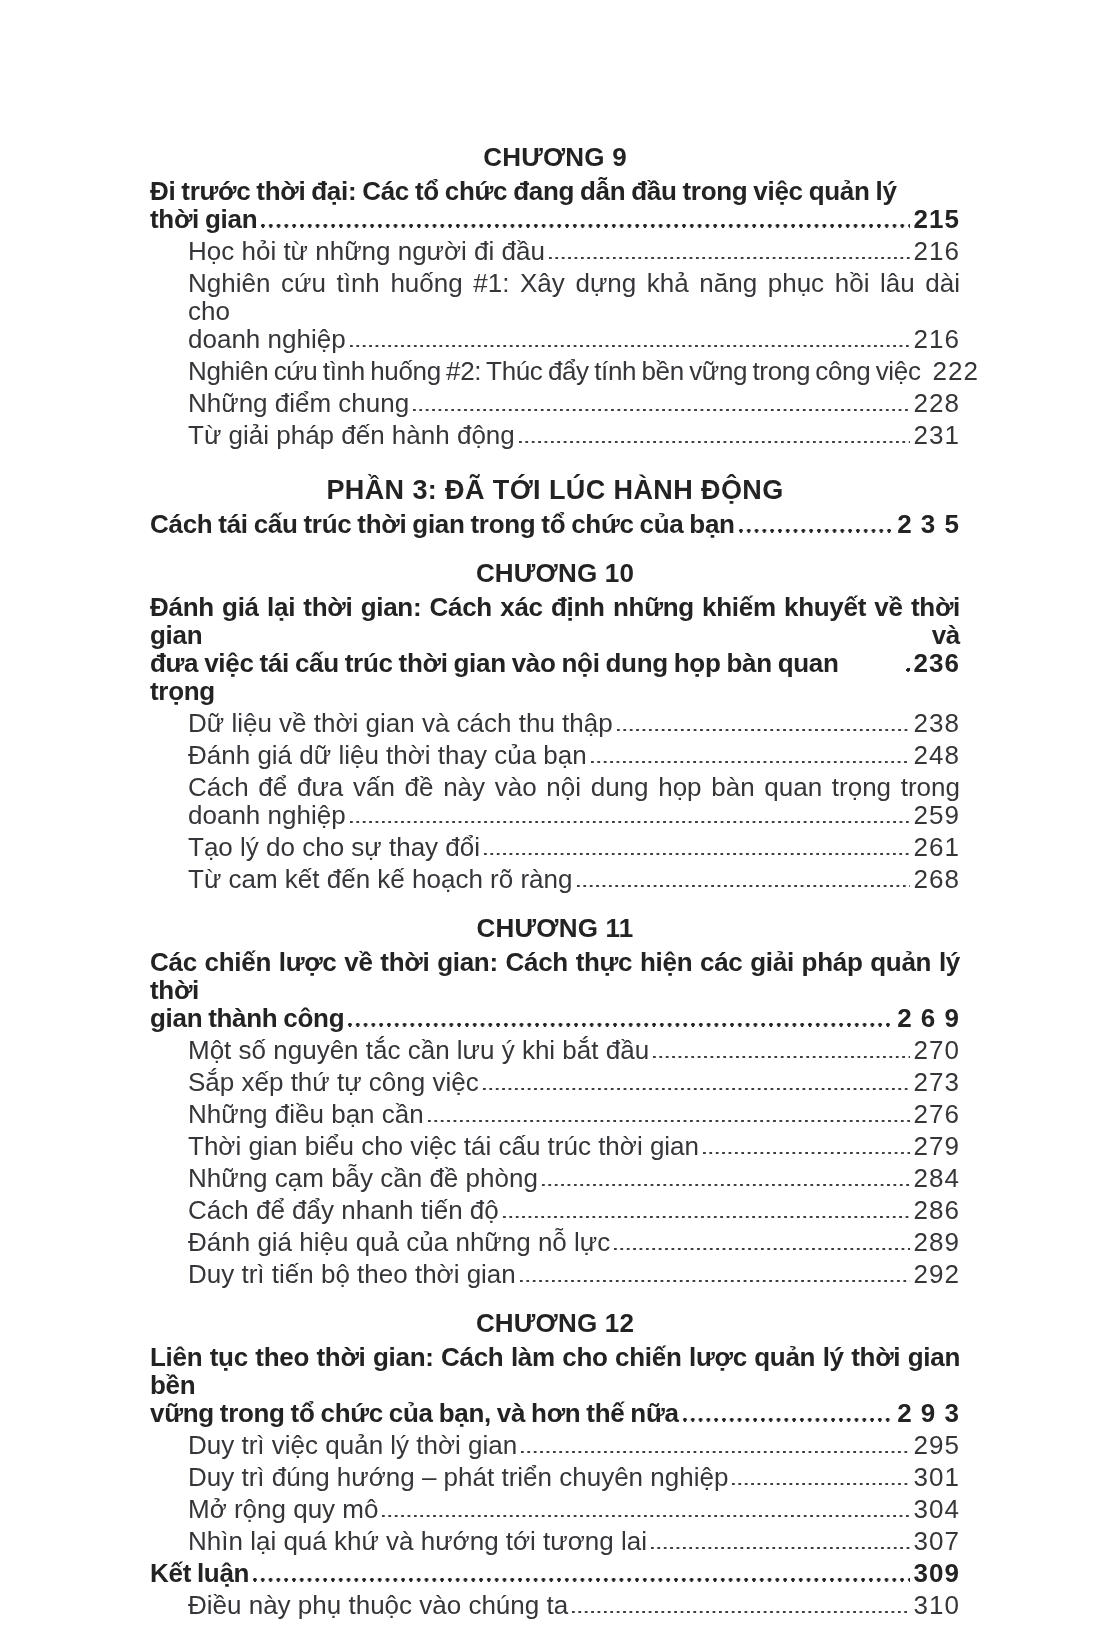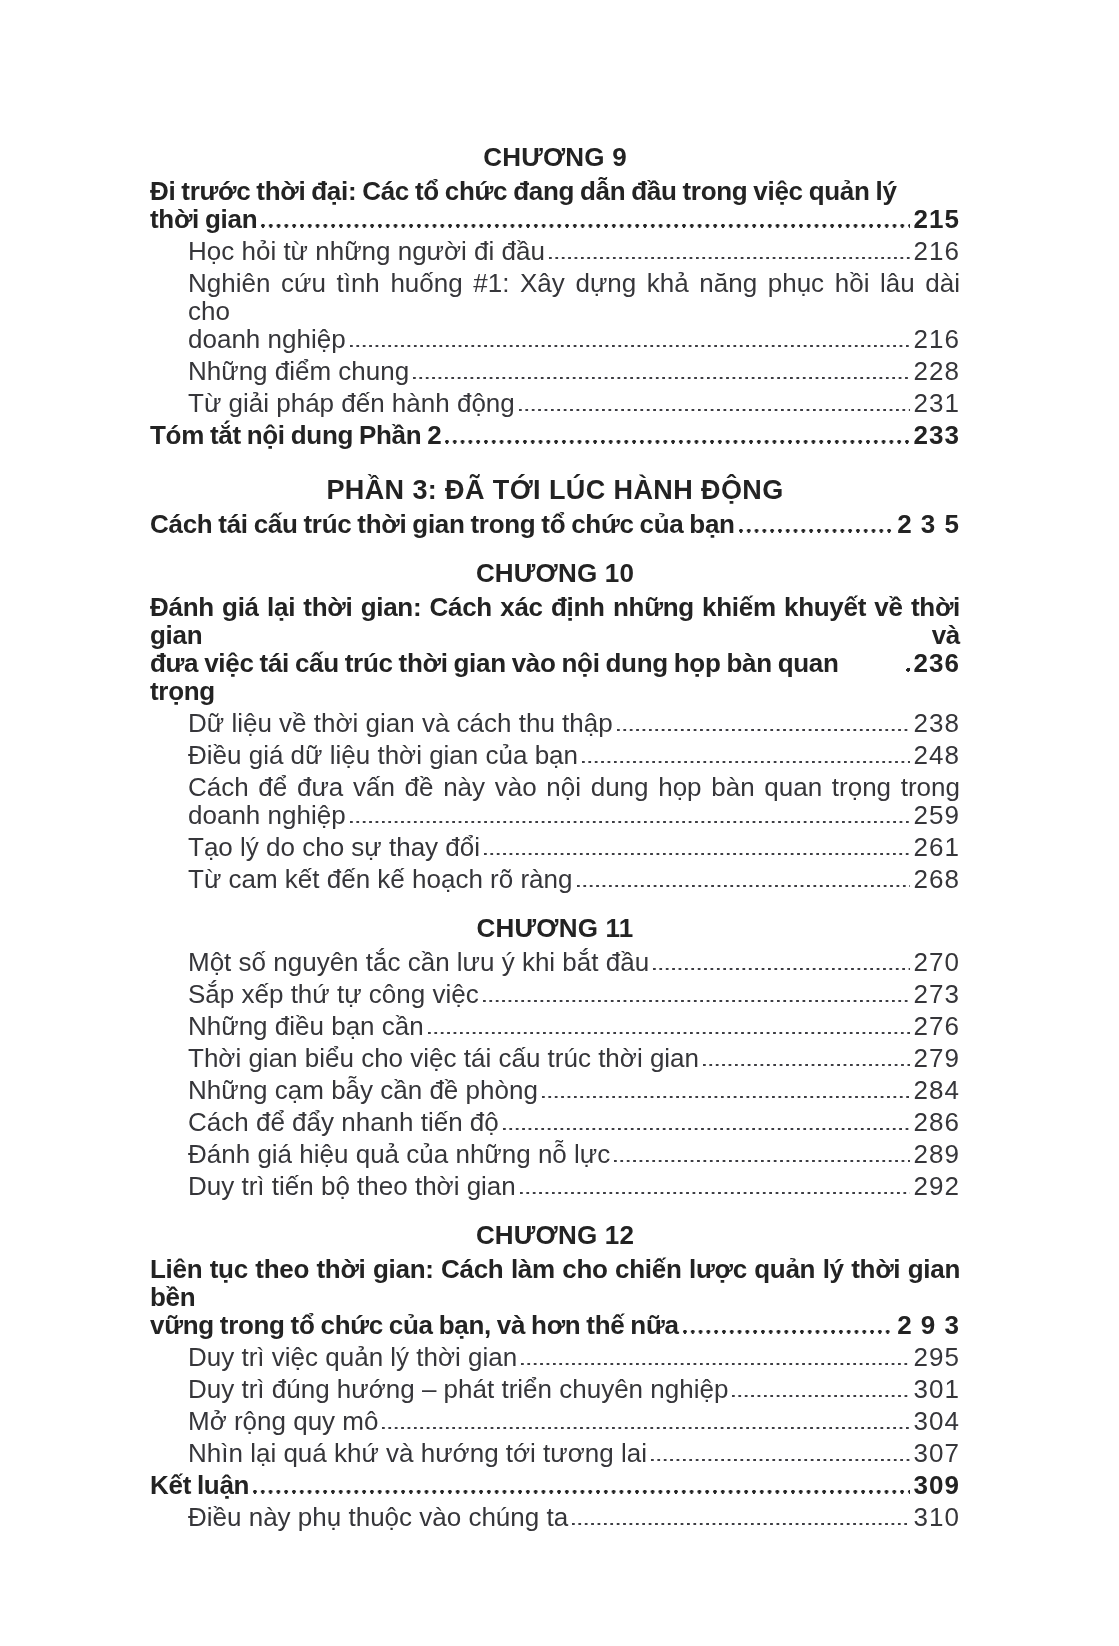--- a/index.html
+++ b/index.html
@@ -85,39 +85,39 @@
         <div class="item indent">
           <div class="row">
             <span class="label jline">Nghiên cứu tình huống #1: Xây dựng khả năng phục hồi lâu dài cho</span>
           </div>
           <div class="row">
             <span class="label">doanh nghiệp</span>
             <span class="leader"></span>
             <span class="page-num">216</span>
           </div>
         </div>
+        <div class="item indent tight">
+          <div class="row">
+            <span class="label">Nghiên cứu tình huống #2: Thúc đẩy tính bền vững trong công việc</span>
+            <span class="leader no-dots"></span>
+            <span class="page-num">222</span>
+          </div>
+        </div>
         <div class="item indent">
           <div class="row">
             <span class="label">Những điểm chung</span>
             <span class="leader"></span>
             <span class="page-num">228</span>
           </div>
         </div>
         <div class="item indent">
           <div class="row">
             <span class="label">Từ giải pháp đến hành động</span>
             <span class="leader"></span>
             <span class="page-num">231</span>
-          </div>
-        </div>
-        <div class="item bold">
-          <div class="row">
-            <span class="label">Tóm tắt nội dung Phần 2</span>
-            <span class="leader"></span>
-            <span class="page-num">233</span>
           </div>
         </div>
       </div>
       <div class="section part">
         <div class="heading">PHẦN 3: ĐÃ TỚI LÚC HÀNH ĐỘNG</div>
         <div class="item bold">
           <div class="row">
             <span class="label">Cách tái cấu trúc thời gian trong tổ chức của bạn</span>
             <span class="leader"></span>
             <span class="page-num">2 3 5</span>
@@ -138,21 +138,21 @@
         </div>
         <div class="item indent">
           <div class="row">
             <span class="label">Dữ liệu về thời gian và cách thu thập</span>
             <span class="leader"></span>
             <span class="page-num">238</span>
           </div>
         </div>
         <div class="item indent">
           <div class="row">
-            <span class="label">Điều giá dữ liệu thời gian của bạn</span>
+            <span class="label">Đánh giá dữ liệu thời thay của bạn</span>
             <span class="leader"></span>
             <span class="page-num">248</span>
           </div>
         </div>
         <div class="item indent">
           <div class="row">
             <span class="label jline">Cách để đưa vấn đề này vào nội dung họp bàn quan trọng trong</span>
           </div>
           <div class="row">
             <span class="label">doanh nghiệp</span>
@@ -170,20 +170,30 @@
         <div class="item indent">
           <div class="row">
             <span class="label">Từ cam kết đến kế hoạch rõ ràng</span>
             <span class="leader"></span>
             <span class="page-num">268</span>
           </div>
         </div>
       </div>
       <div class="section">
         <div class="heading">CHƯƠNG 11</div>
+        <div class="item bold">
+          <div class="row">
+            <span class="label jline">Các chiến lược về thời gian: Cách thực hiện các giải pháp quản lý thời</span>
+          </div>
+          <div class="row">
+            <span class="label">gian thành công</span>
+            <span class="leader"></span>
+            <span class="page-num">2 6 9</span>
+          </div>
+        </div>
         <div class="item indent">
           <div class="row">
             <span class="label">Một số nguyên tắc cần lưu ý khi bắt đầu</span>
             <span class="leader"></span>
             <span class="page-num">270</span>
           </div>
         </div>
         <div class="item indent">
           <div class="row">
             <span class="label">Sắp xếp thứ tự công việc</span>

